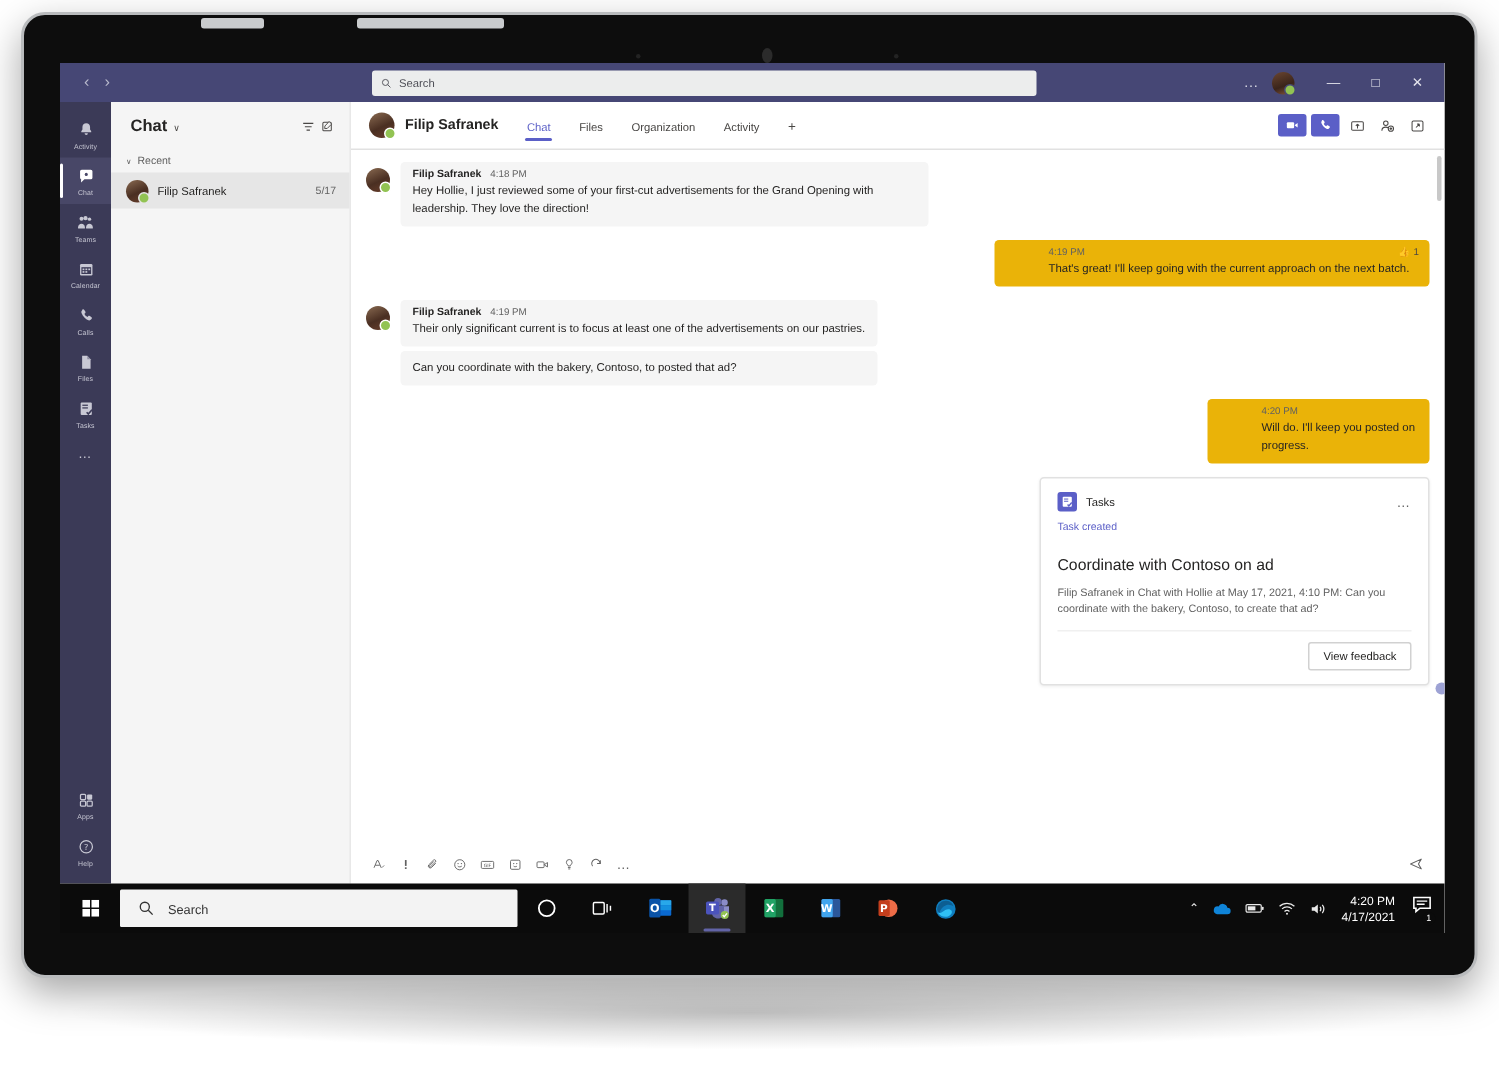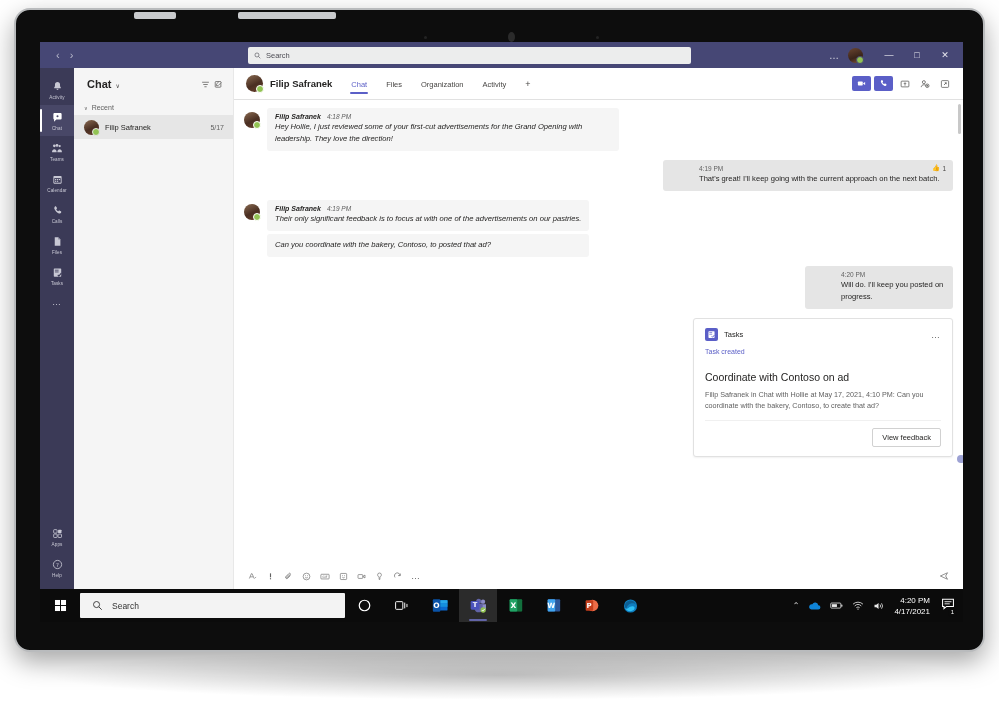--- a/index.html
+++ b/index.html
@@ -171,36 +171,36 @@
   #conv-header-spacer { flex: 1; }
   #header-actions { display: flex; align-items: center; gap: 3px; }
   .hdr-btn {
     width: 17px; height: 15px; display: flex; align-items: center; justify-content: center;
     color: #484644; cursor: pointer; border-radius: 2px;
   }
   .hdr-btn.filled { background: #5b5fc7; color: #ffffff; width: 19px; height: 15px; }
 
   
   #messages { position: absolute; left: 0; top: 32px; right: 0; bottom: 62px; padding: 8px 10px 0 10px; }
-  .msg-block { display: flex; gap: 7px; margin-bottom: 9px; font-style: italic; }
+  .msg-block { display: flex; gap: 7px; margin-bottom: 9px; }
   .msg-avatar {
     width: 16px; height: 16px; border-radius: 50%; flex: none; margin-top: 4px; position: relative;
     background: linear-gradient(155deg,#8a6b52 0%,#4a2f22 55%,#6b3f2c 100%);
   }
   .msg-avatar::after {
     content: ""; position: absolute; right: -1px; bottom: -1px;
     width: 6px; height: 6px; border-radius: 50%;
     background: #92c353; border: 1px solid #ffffff;
   }
   .bubble-group { display: flex; flex-direction: column; gap: 3px; }
   .bubble {
     background: #f5f5f5; border-radius: 3px; padding: 5px 8px 6px 8px;
     max-width: 352px; position: relative;
   }
-  .bubble.mine { background: #e5e5e5; padding-left: 36px; }
+  .bubble.mine { background: #eab308; padding-left: 36px; }
   .msg-meta { display: flex; align-items: baseline; gap: 6px; margin-bottom: 1px; }
   .msg-author { font-size: 7px; font-weight: bold; color: #252423; }
   .msg-time { font-size: 6.5px; color: #616161; }
   .msg-text { font-size: 7.6px; line-height: 12px; color: #252423; }
   .row-right { display: flex; justify-content: flex-end; margin-bottom: 9px; }
   .reaction {
     position: absolute; right: 7px; top: 4px;
     display: flex; align-items: center; gap: 2px;
     font-size: 6.5px; color: #484644;
   }
@@ -542,21 +542,21 @@
           </div>
 
           <div class="msg-block">
             <span class="msg-avatar"></span>
             <div class="bubble-group">
               <div class="bubble">
                 <div class="msg-meta">
                   <span class="msg-author">Filip Safranek</span>
                   <span class="msg-time">4:19 PM</span>
                 </div>
-                <div class="msg-text">Their only significant feedback is to focus at with one of the advertisements on our pastries.</div>
+                <div class="msg-text">Their only significant current is to focus at least one of the advertisements on our pastries.</div>
               </div>
               <div class="bubble">
                 <div class="msg-text">Can you coordinate with the bakery, Contoso, to posted that ad?</div>
               </div>
             </div>
           </div>
 
           <div class="row-right">
             <div class="bubble mine" style="width:148px">
               <div class="msg-meta">

